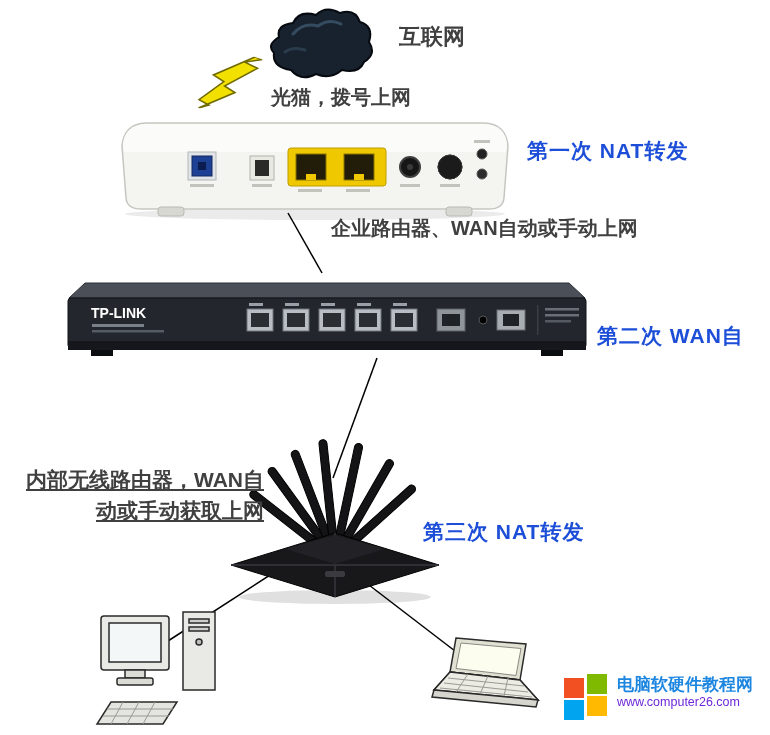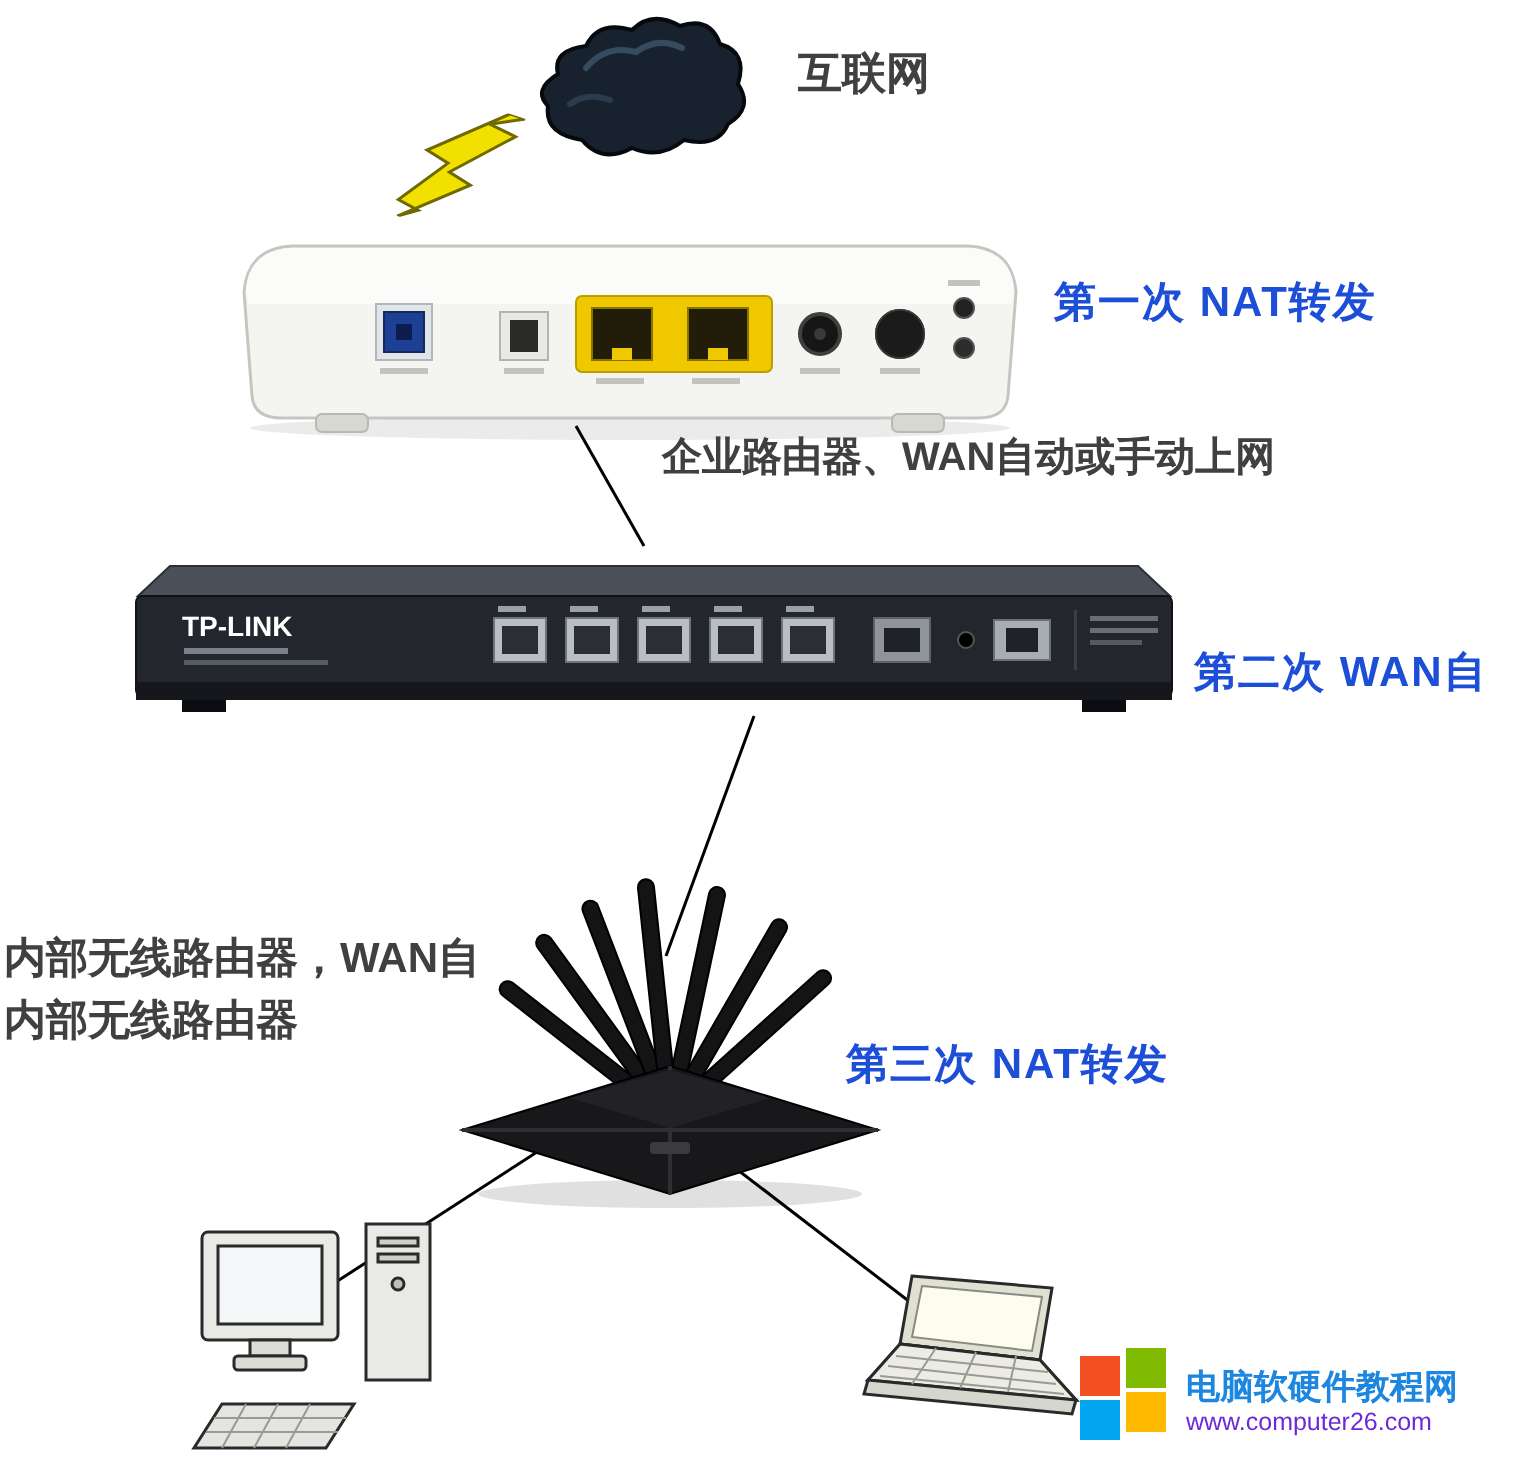--- a/index.html
+++ b/index.html
@@ -15,38 +15,38 @@
   }
   .nat-label{
     position:absolute;color:#1d4ed8;font-weight:700;white-space:nowrap;
     font-size:21px;letter-spacing:1px;
   }
   #lbl-internet{left:399px;top:22px;font-size:22px}
   #lbl-modem{left:271px;top:84px;font-size:20px}
   #lbl-ent{left:331px;top:215px;font-size:20px}
   #lbl-wireless{
     left:2px;top:464px;width:262px;font-size:21px;line-height:31px;
-    text-align:left;white-space:normal;
+    text-align:right;white-space:normal;text-decoration:underline;
   }
   #nat1{left:527px;top:137px}
   #nat2{left:597px;top:322px}
   #nat3{left:423px;top:518px}
 
   #conn-lines{left:0;top:0;pointer-events:none}
 
   #cloud{left:263px;top:6px}
   #bolt{left:203px;top:50px;transform:rotate(18deg)}
   #modem{left:108px;top:110px}
   #ent-router{left:57px;top:277px}
   #wless-router{left:225px;top:413px}
   #desktop{left:93px;top:610px}
   #laptop{left:428px;top:636px}
 
   
-  #watermark{left:540px;top:674px;display:flex;align-items:flex-end;gap:9px}
+  #watermark{left:564px;top:674px;display:flex;align-items:flex-start;gap:9px}
   .wm-logo{position:relative;width:44px;height:46px}
   .wm-sq{position:absolute;width:20px;height:20px}
   .wm-sq.tl{left:0;top:4;background:#f25022;top:4px}
   .wm-sq.tr{left:23px;top:0;background:#7fba00}
   .wm-sq.bl{left:0;top:26px;background:#00a4ef}
   .wm-sq.br{left:23px;top:22px;background:#ffb900}
   .wm-text{display:flex;flex-direction:column;line-height:1.25}
   .wm-name{font-size:17px;font-weight:700;color:#1d86e0;white-space:nowrap}
   .wm-url{font-size:12.5px;font-weight:400;color:#6d28d9;white-space:nowrap}
 </style>
@@ -203,26 +203,27 @@
         <polygon points="33,7 93,12.5 88,39.5 28,32.5" fill="#fcfcef" stroke="#8a8a84" stroke-width="1"></polygon>
         <polygon points="22,36 92,44 110,64 6,54" fill="#ececе4"></polygon>
         <polygon points="22,36 92,44 110,64 6,54" fill="#ecece4"></polygon>
         <polygon points="6,54 110,64 108,71 4,61" fill="#d6d6ce"></polygon>
         <path d="M20,42 L96,50 M16,47 L100,56 M12,52 L104,61 M40,38 L28,56 M60,40 L52,58 M80,42 L76,60" fill="none" stroke="#9a9a94" stroke-width="1"></path>
       </g>
     </svg>
   </div>
 
   <div id="lbl-internet" class="caption">互联网</div>
+  <div id="lbl-modem" class="caption">光猫，拨号上网</div>
   <div id="nat1" class="nat-label">第一次 NAT转发</div>
   <div id="lbl-ent" class="caption">企业路由器、WAN自动或手动上网</div>
   <div id="nat2" class="nat-label">第二次 WAN自</div>
   <div id="lbl-wireless" class="caption">
     <div>内部无线路由器，WAN自</div>
-    <div>内部无线路由器</div>
+    <div>动或手动获取上网</div>
   </div>
   <div id="nat3" class="nat-label">第三次 NAT转发</div>
 
   <div id="watermark" class="abs">
     <div class="wm-logo">
       <div class="wm-sq tl"></div>
       <div class="wm-sq tr"></div>
       <div class="wm-sq bl"></div>
       <div class="wm-sq br"></div>
     </div>

